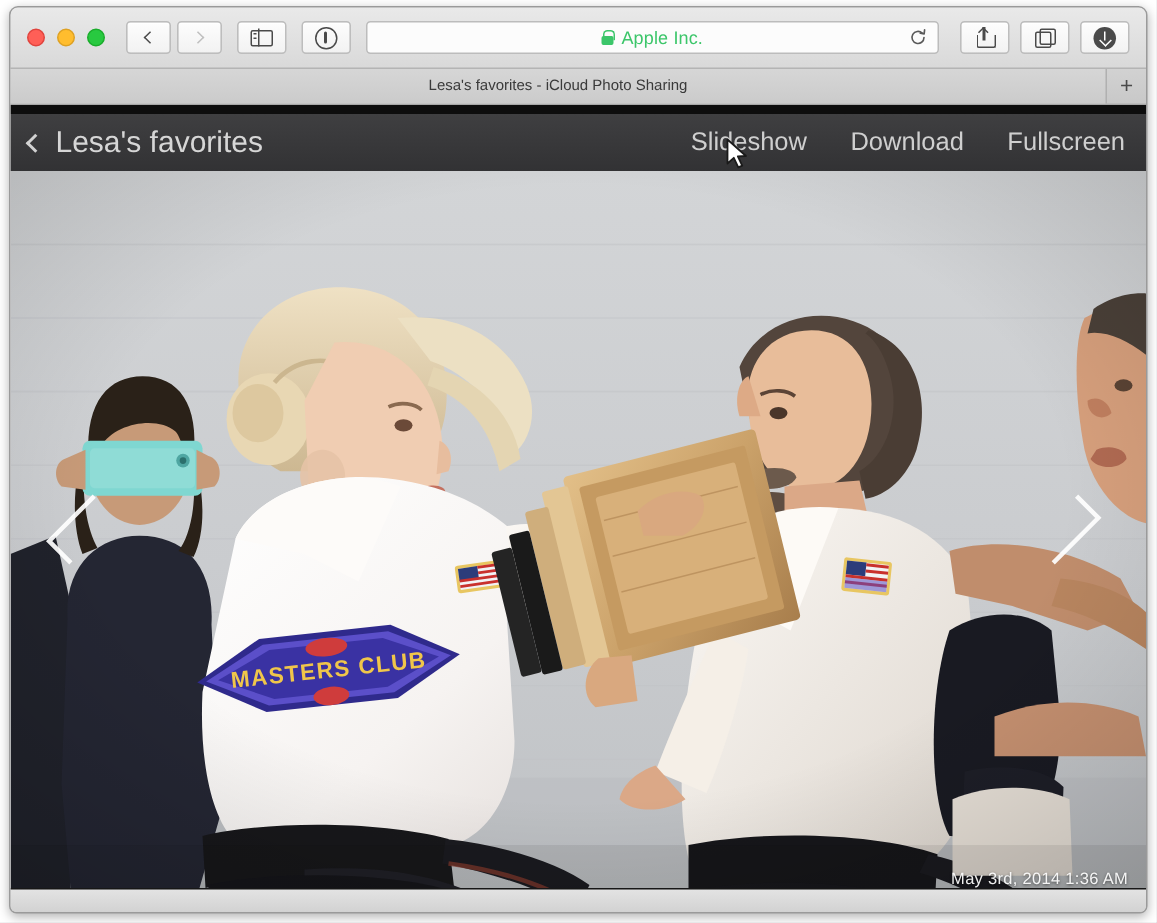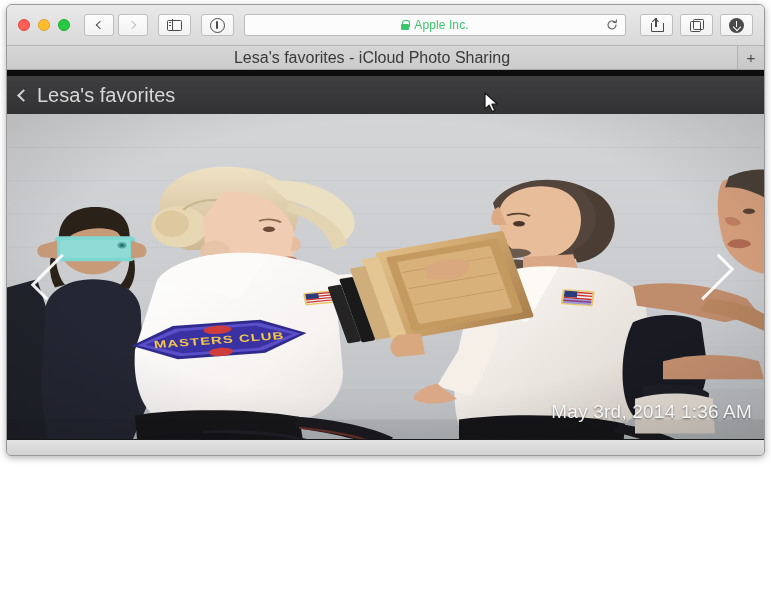--- a/index.html
+++ b/index.html
@@ -7,21 +7,21 @@
     width: 771px; height: 615px;
     background: #ffffff;
     font-family: "Liberation Sans", sans-serif;
     overflow: hidden;
   }
 
   
   .window {
     position: absolute;
     left: 6px; top: 4px;
-    width: 759px; height: 452px;
+    width: 759px; height: 605px;
     background: #d8d8d8;
     border: 1px solid #9a9a9a;
     border-radius: 6px 6px 5px 5px;
     box-shadow: 0 2px 7px rgba(0,0,0,0.30);
     overflow: hidden;
     display: flex;
     flex-direction: column;
   }
 
   
@@ -160,21 +160,21 @@
   .tabbar {
     height: 24px; flex: 0 0 24px;
     background: linear-gradient(to bottom,#d2d2d2,#c8c8c8);
     border-bottom: 1px solid #a8a8a8;
     display: flex; align-items: stretch;
     position: relative;
   }
   .tab {
     flex: 1;
     display: flex; align-items: center; justify-content: center;
-    font-size: 16px; color: #3a3a3a;
+    font-size: 10px; color: #3a3a3a;
     border-right: 1px solid #b0b0b0;
     background: linear-gradient(to bottom,#d6d6d6,#cbcbcb);
   }
   .newtab {
     width: 26px; display:flex; align-items:center; justify-content:center;
     font-size: 15px; color:#4a4a4a; font-weight: 300;
   }
 
   
   .blackstrip { height: 6px; flex: 0 0 6px; background: #0d0d0d; }
@@ -216,22 +216,22 @@
   .navarrow i {
     position: absolute; left: 6px; top: 9px;
     width: 22px; height: 44px;
     border-top: 3px solid rgba(255,255,255,0.92);
     border-right: 3px solid rgba(255,255,255,0.92);
   }
   .navarrow.lt i { transform: rotate(-135deg); }
   .navarrow.rt i { transform: rotate(45deg); }
 
   .timestamp {
-    position: absolute; right: 12px; bottom: 16px;
-    font-size: 19px; color: rgba(255,255,255,0.93);
+    position: absolute; right: 12px; bottom: 0;
+    font-size: 11px; color: rgba(255,255,255,0.93);
     text-shadow: 0 1px 2px rgba(0,0,0,0.55);
     letter-spacing: .2px;
   }
 
   .bottombar {
     height: 16px; flex: 0 0 16px;
     background: linear-gradient(to bottom,#e3e3e3,#d2d2d2);
     border-top: 1px solid #171717;
   }
 
@@ -306,20 +306,25 @@
       <span>+</span>
     </div>
   </div>
 
   <div class="blackstrip"></div>
 
   <div class="appnav">
     <div class="backbtn">
       <span class="back-chev"></span>
       <span class="back-label">Lesa's favorites</span>
+    </div>
+    <div class="appnav-actions">
+      <span>Slideshow</span>
+      <span>Download</span>
+      <span>Fullscreen</span>
     </div>
   </div>
 
   <div class="stage">
 
     <div class="photo">
       <svg viewBox="0 0 757 468" preserveAspectRatio="none">
         <defs>
           <linearGradient id="wall" x1="0" y1="0" x2="0" y2="1">
             <stop offset="0" stop-color="#d3d5d7"></stop>

